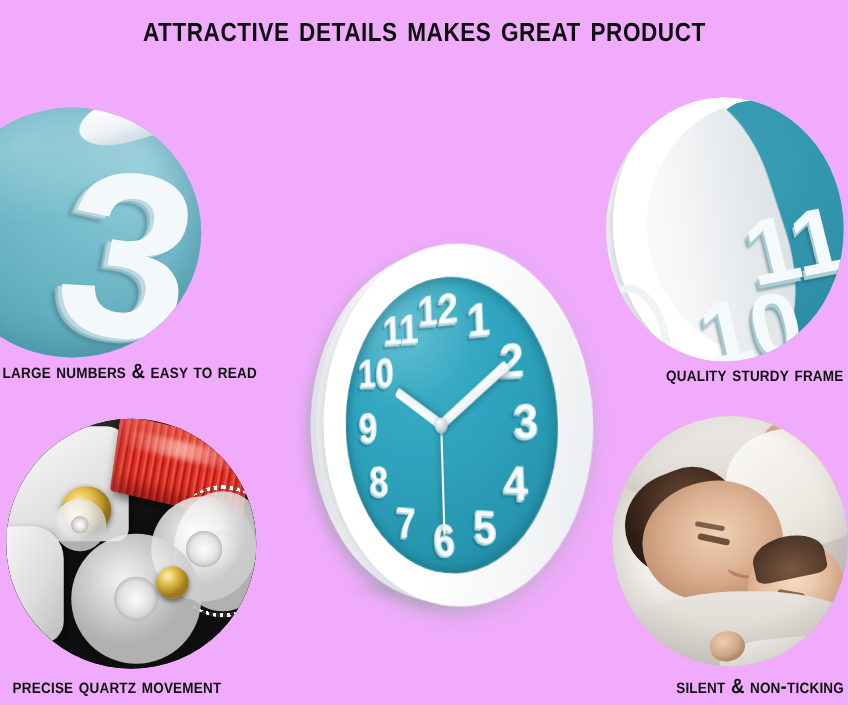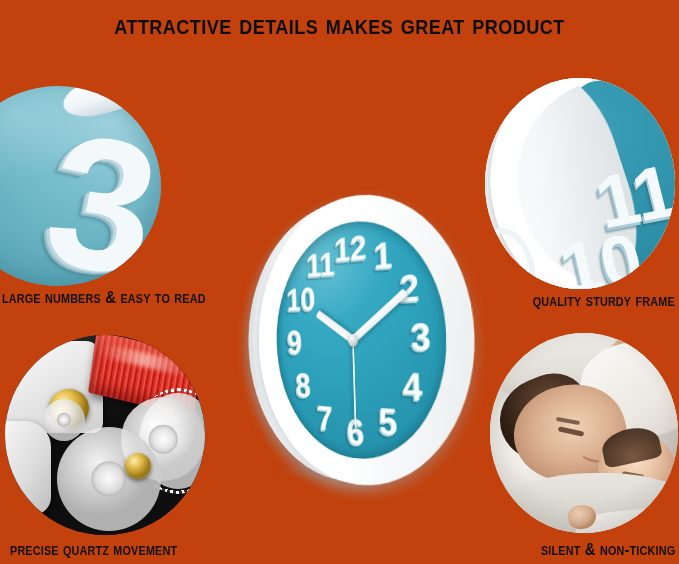--- a/index.html
+++ b/index.html
@@ -4,21 +4,21 @@
 <title>Attractive Details Makes Great Product</title>
 <style>
   html,body{margin:0;padding:0;}
   body{
     width:679px;height:564px;
     background:#ffffff;
     font-family:"Liberation Sans Narrow","Liberation Sans",sans-serif;
     overflow:hidden;
     position:relative;
   }
-  .stage{position:absolute;left:0;top:0;width:679px;height:564px;overflow:hidden;background:#c2410c;}
+  .stage{position:absolute;left:0;top:0;width:679px;height:564px;overflow:hidden;background:#f0abfc;}
 
   
   .title{
     position:absolute;left:0;top:8px;width:679px;
     text-align:center;
     font-family:"Liberation Sans Narrow","Liberation Sans",sans-serif;
     font-weight:bold;
     font-size:30px;
     letter-spacing:0.5px;
     color:#0d0d0d;

